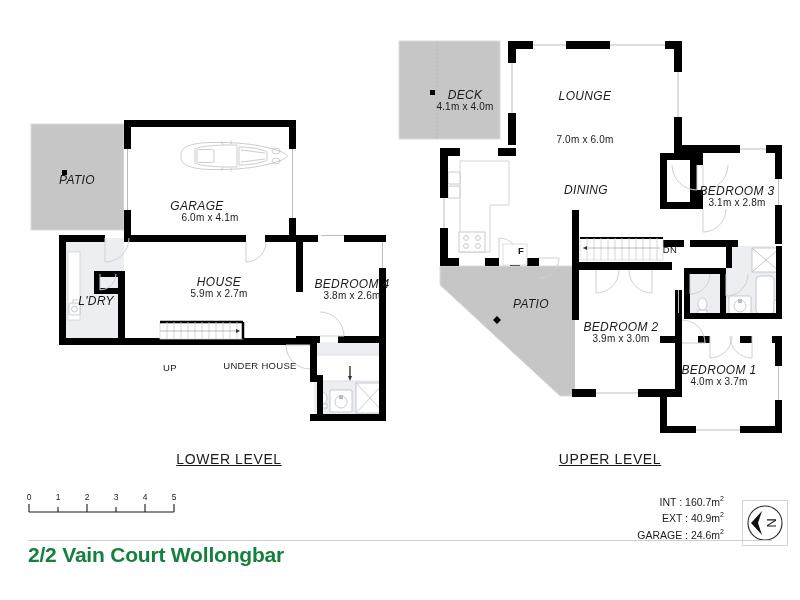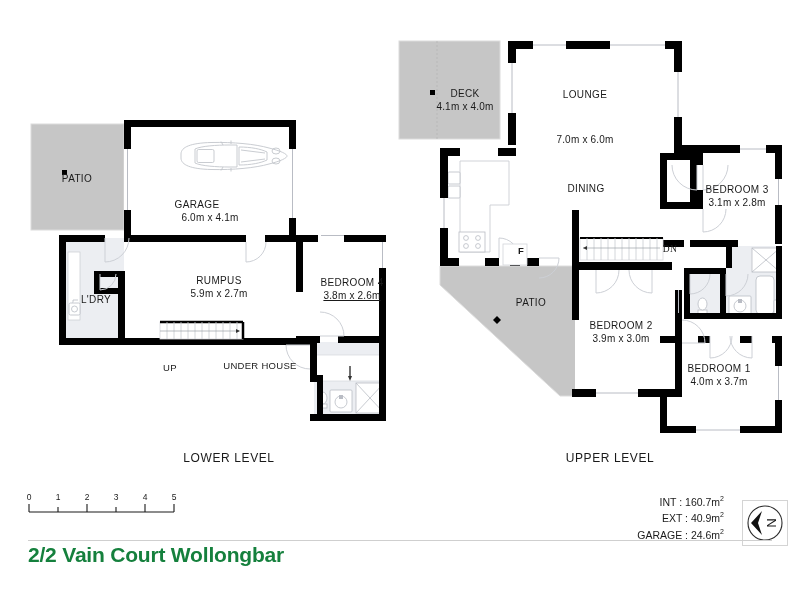--- a/index.html
+++ b/index.html
@@ -29,34 +29,36 @@
   .lbl {
     position: absolute;
     font-family: "Liberation Sans", sans-serif;
     color: #1a1a1a;
     white-space: nowrap;
     line-height: 1.22;
     text-align: center;
     transform: translateX(-50%);
   }
   .room-name {
-    font-size: 10px;
+    font-size: 12px;
     letter-spacing: 0.35px;
+    font-style: italic;
   }
   .room-dim {
     font-size: 10px;
     letter-spacing: 0.2px;
   }
   .small-lbl {
     font-size: 9.5px;
     letter-spacing: 0.3px;
   }
   .level-lbl {
-    font-size: 12px;
+    font-size: 14px;
     letter-spacing: 0.6px;
+    text-decoration: underline;
   }
   .scale-nums {
     position: absolute;
     left: 28px;
     top: 492px;
     width: 150px;
     height: 12px;
   }
   .scale-nums span {
     position: absolute;
@@ -430,25 +432,25 @@
         <rect x="503" y="244" width="24" height="21" fill="#ffffff" stroke="#d3d5da" stroke-width="0.8"></rect>
       </g>
     </g>
   </svg>
 
   <div class="lbl room-name" style="left:77px; top:173px;">PATIO</div>
 
   <div class="lbl room-name" style="left:197px; top:199px;">GARAGE</div>
   <div class="lbl room-dim" style="left:210px; top:212px;">6.0m x 4.1m</div>
 
-  <div class="lbl room-name" style="left:219px; top:275px;">RUMPUS</div>
+  <div class="lbl room-name" style="left:219px; top:275px;">HOUSE</div>
   <div class="lbl room-dim" style="left:219px; top:288px;">5.9m x 2.7m</div>
 
   <div class="lbl room-name" style="left:352px; top:277px;">BEDROOM 4</div>
-  <div class="lbl room-dim" style="left:352px; top:290px;text-decoration:underline;">3.8m x 2.6m</div>
+  <div class="lbl room-dim" style="left:352px; top:290px;">3.8m x 2.6m</div>
 
   <div class="lbl room-name" style="left:96px; top:294px;">L'DRY</div>
 
   <div class="lbl small-lbl" style="left:260px; top:360px;">UNDER HOUSE</div>
 
   <div class="lbl small-lbl" style="left:170px; top:326px;margin-top:36px;">UP</div>
 
   <div class="lbl level-lbl" style="left:229px; top:451px;">LOWER LEVEL</div>
 
   <div class="lbl room-name" style="left:465px; top:88px;">DECK</div>
@@ -463,21 +465,21 @@
 
   <div class="lbl room-name" style="left:719px; top:363px;text-align:center;">BEDROOM 1</div>
   <div class="lbl room-dim" style="left:719px; top:376px;">4.0m x 3.7m</div>
 
   <div class="lbl room-name" style="left:621px; top:320px;">BEDROOM 2</div>
   <div class="lbl room-dim" style="left:621px; top:333px;">3.9m x 3.0m</div>
 
   <div class="lbl room-name" style="left:737px; top:184px;">BEDROOM 3</div>
   <div class="lbl room-dim" style="left:737px; top:197px;">3.1m x 2.8m</div>
 
-  <div class="lbl small-lbl" style="left:670px; top:244px;font-family:Liberation Serif, serif;">DN</div>
+  <div class="lbl small-lbl" style="left:670px; top:244px;">DN</div>
 
   <div class="lbl small-lbl" style="left:521px; top:245px; font-weight:bold;">F</div>
 
   <div class="lbl level-lbl" style="left:610px; top:451px;">UPPER LEVEL</div>
 
   <svg style="position:absolute; left:28px; top:503px; width:152px; height:12px;" viewBox="0 0 152 12">
     <path d="M1,1 L1,9 M30,4 L30,9 M59,1 L59,9 M88,4 L88,9 M117,1 L117,9 M146,1 L146,9
              M1,9 L146,9" stroke="#1a1a1a" stroke-width="1.1" fill="none"></path>
   </svg>
   <div class="scale-nums">

